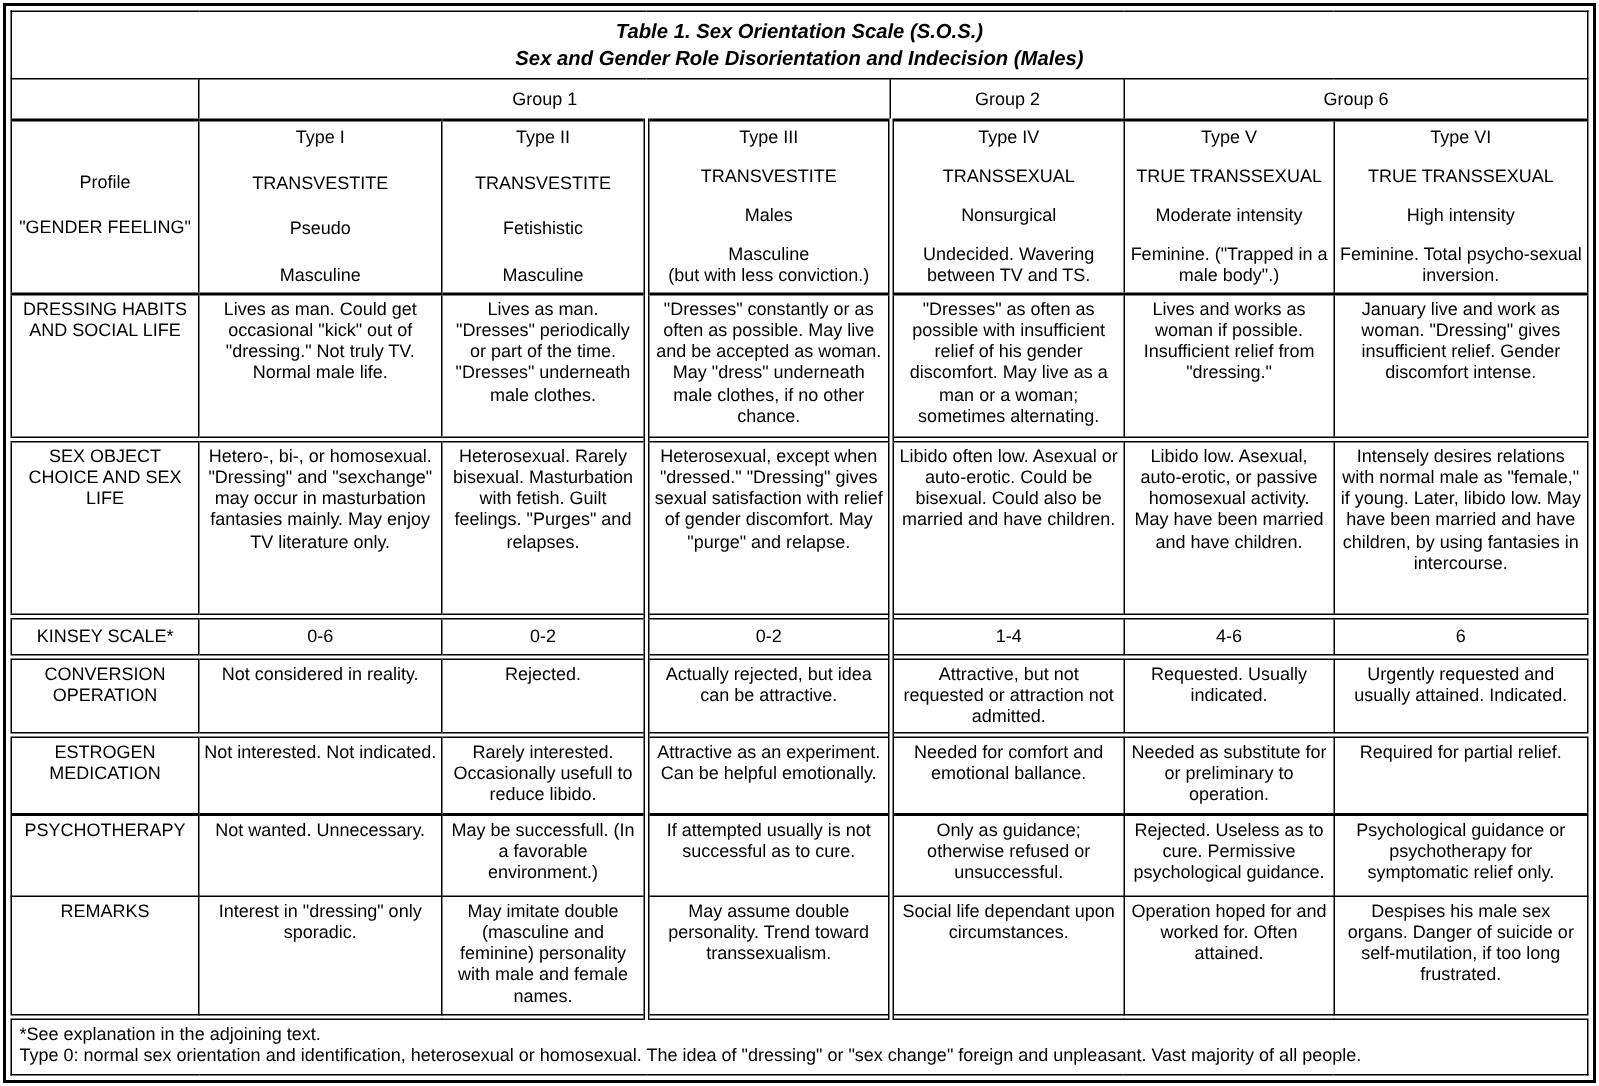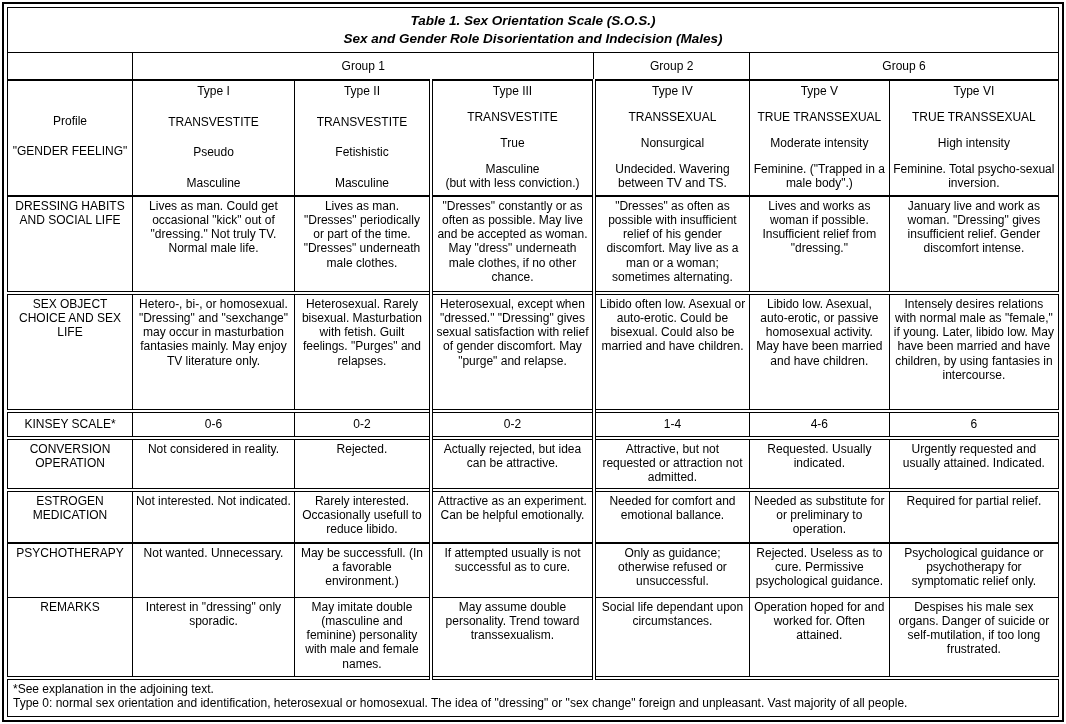--- a/index.html
+++ b/index.html
@@ -92,21 +92,21 @@
             <div>
               <div>Masculine</div>
               <div></div>
             </div>
           </div>
         </td>
         <td class="dl">
           <div class="pstack">
             <div>Type III</div>
             <div>TRANSVESTITE</div>
-            <div>True</div>
+            <div>Males</div>
             <div>
               <div>Masculine</div>
               <div>(but with less conviction.)</div>
             </div>
           </div>
         </td>
         <td class="dl">
           <div class="pstack">
             <div>Type IV</div>
             <div>TRANSSEXUAL</div>

